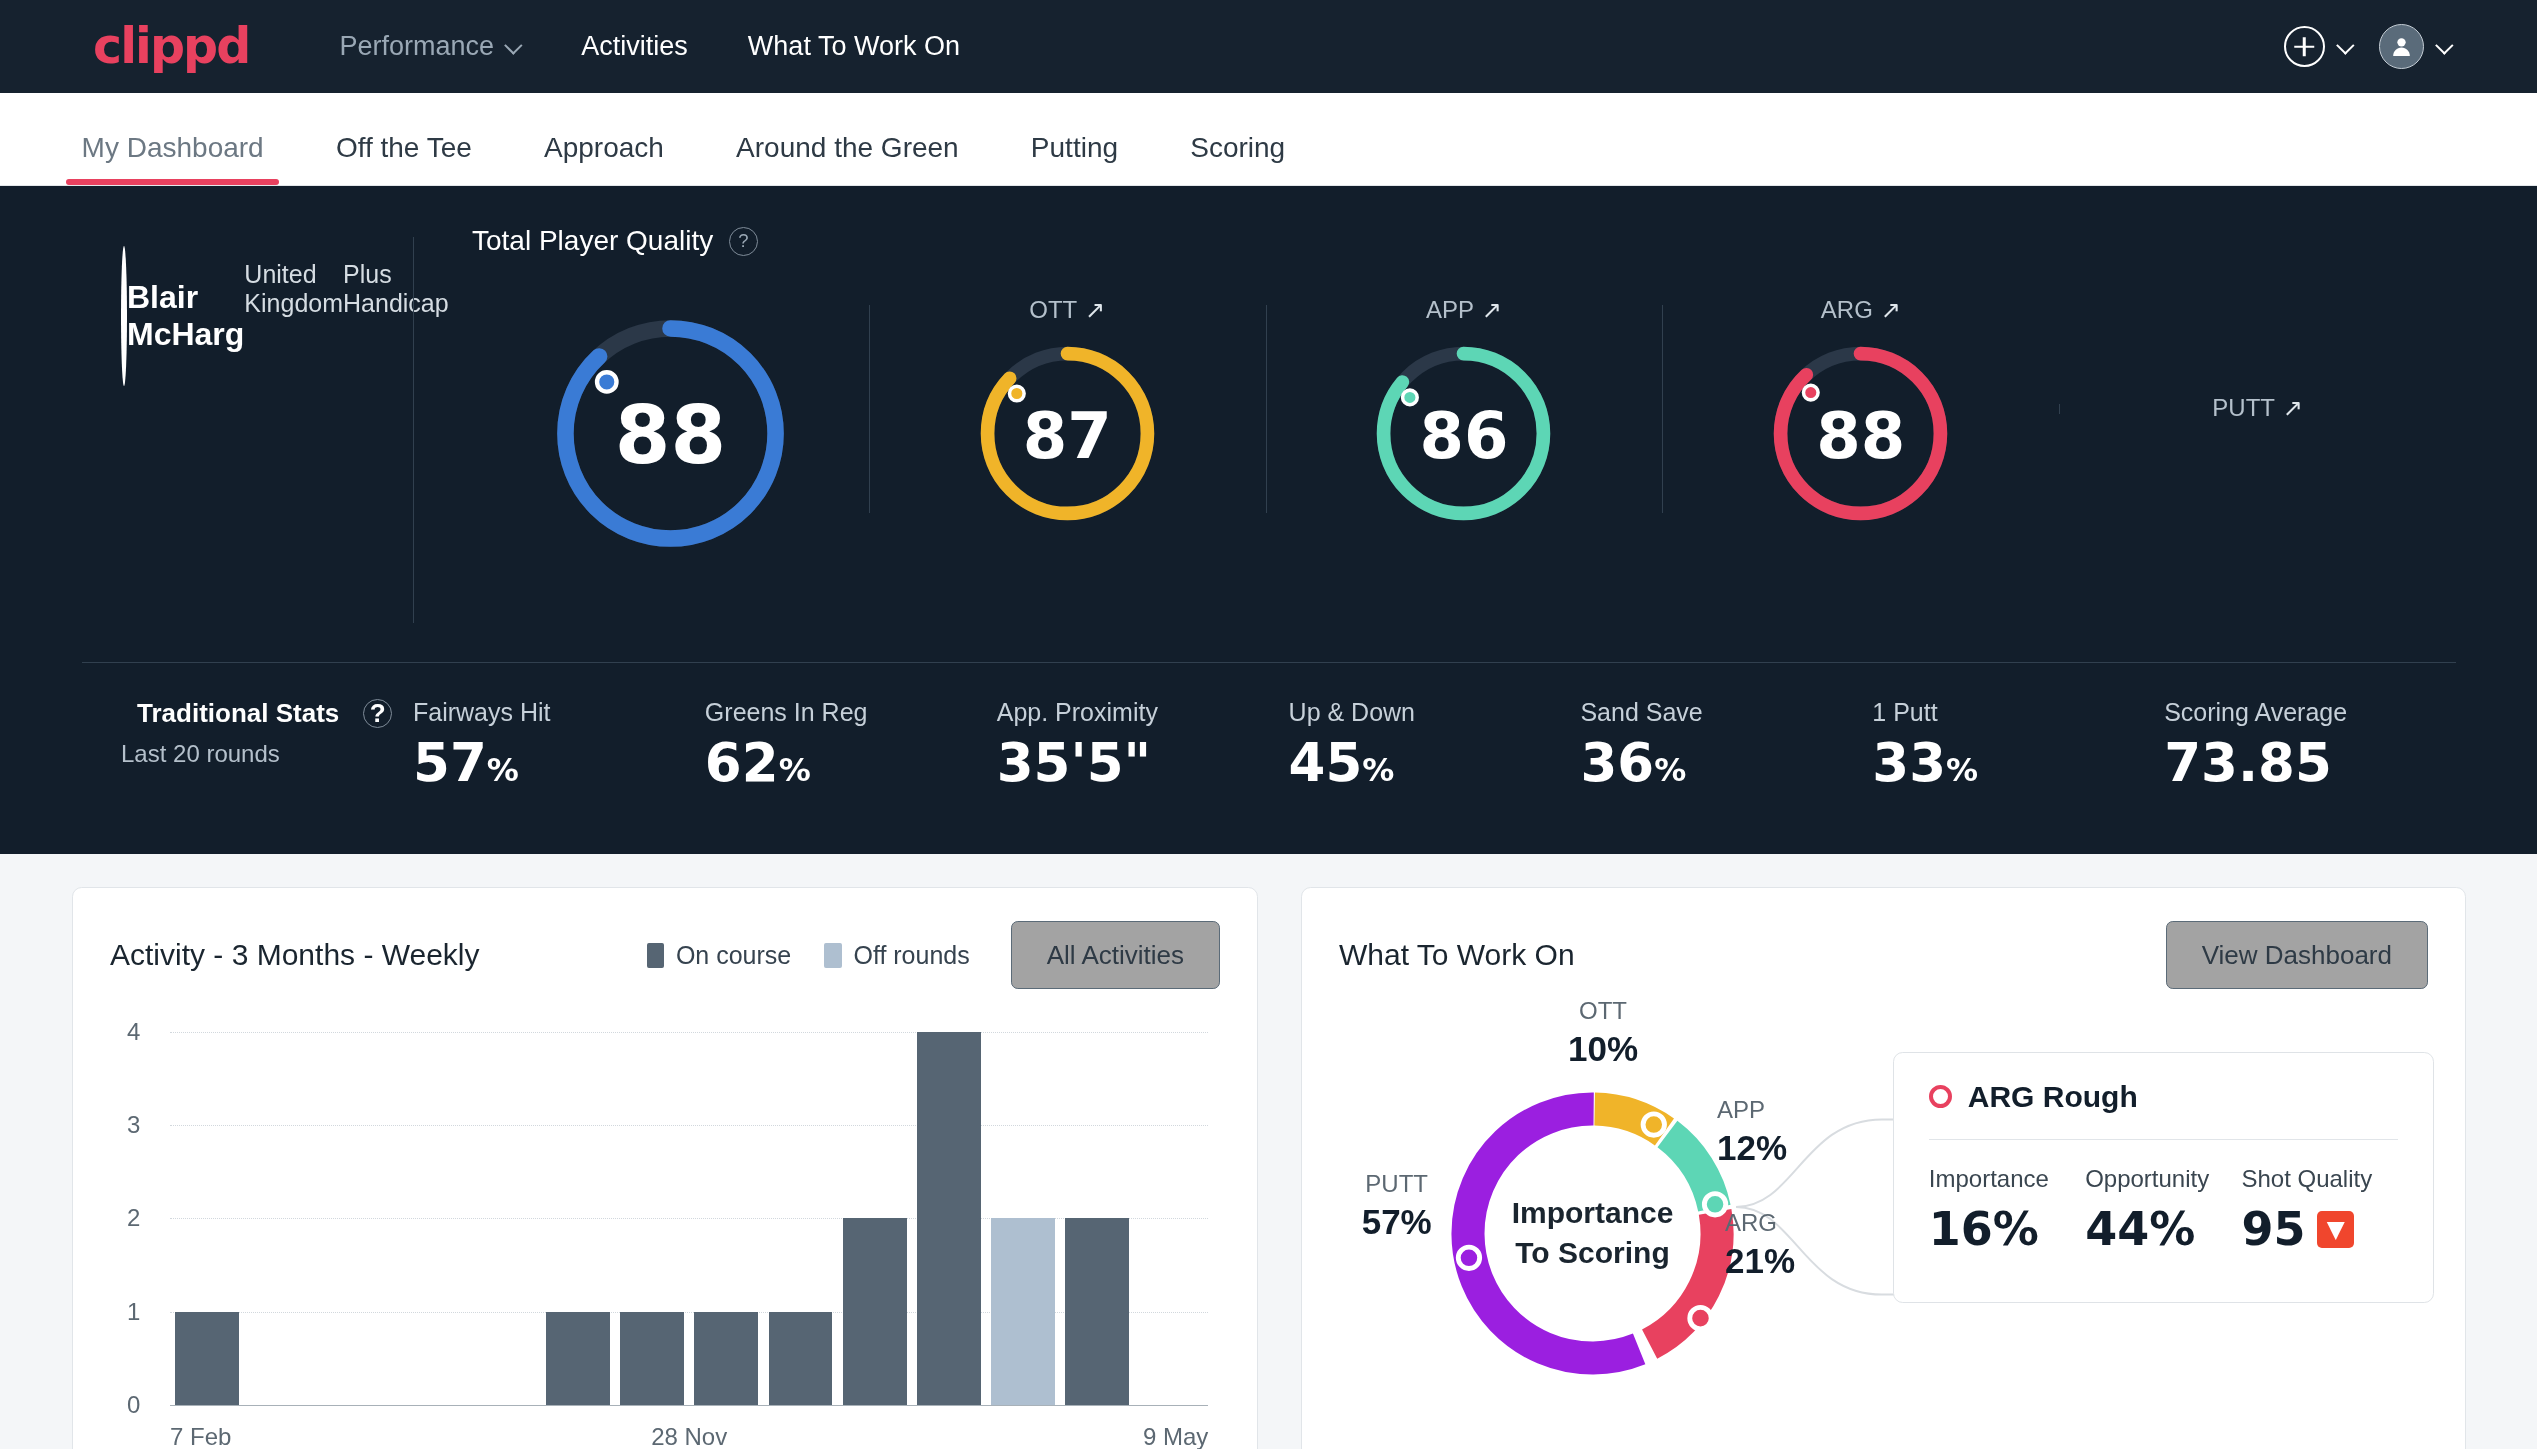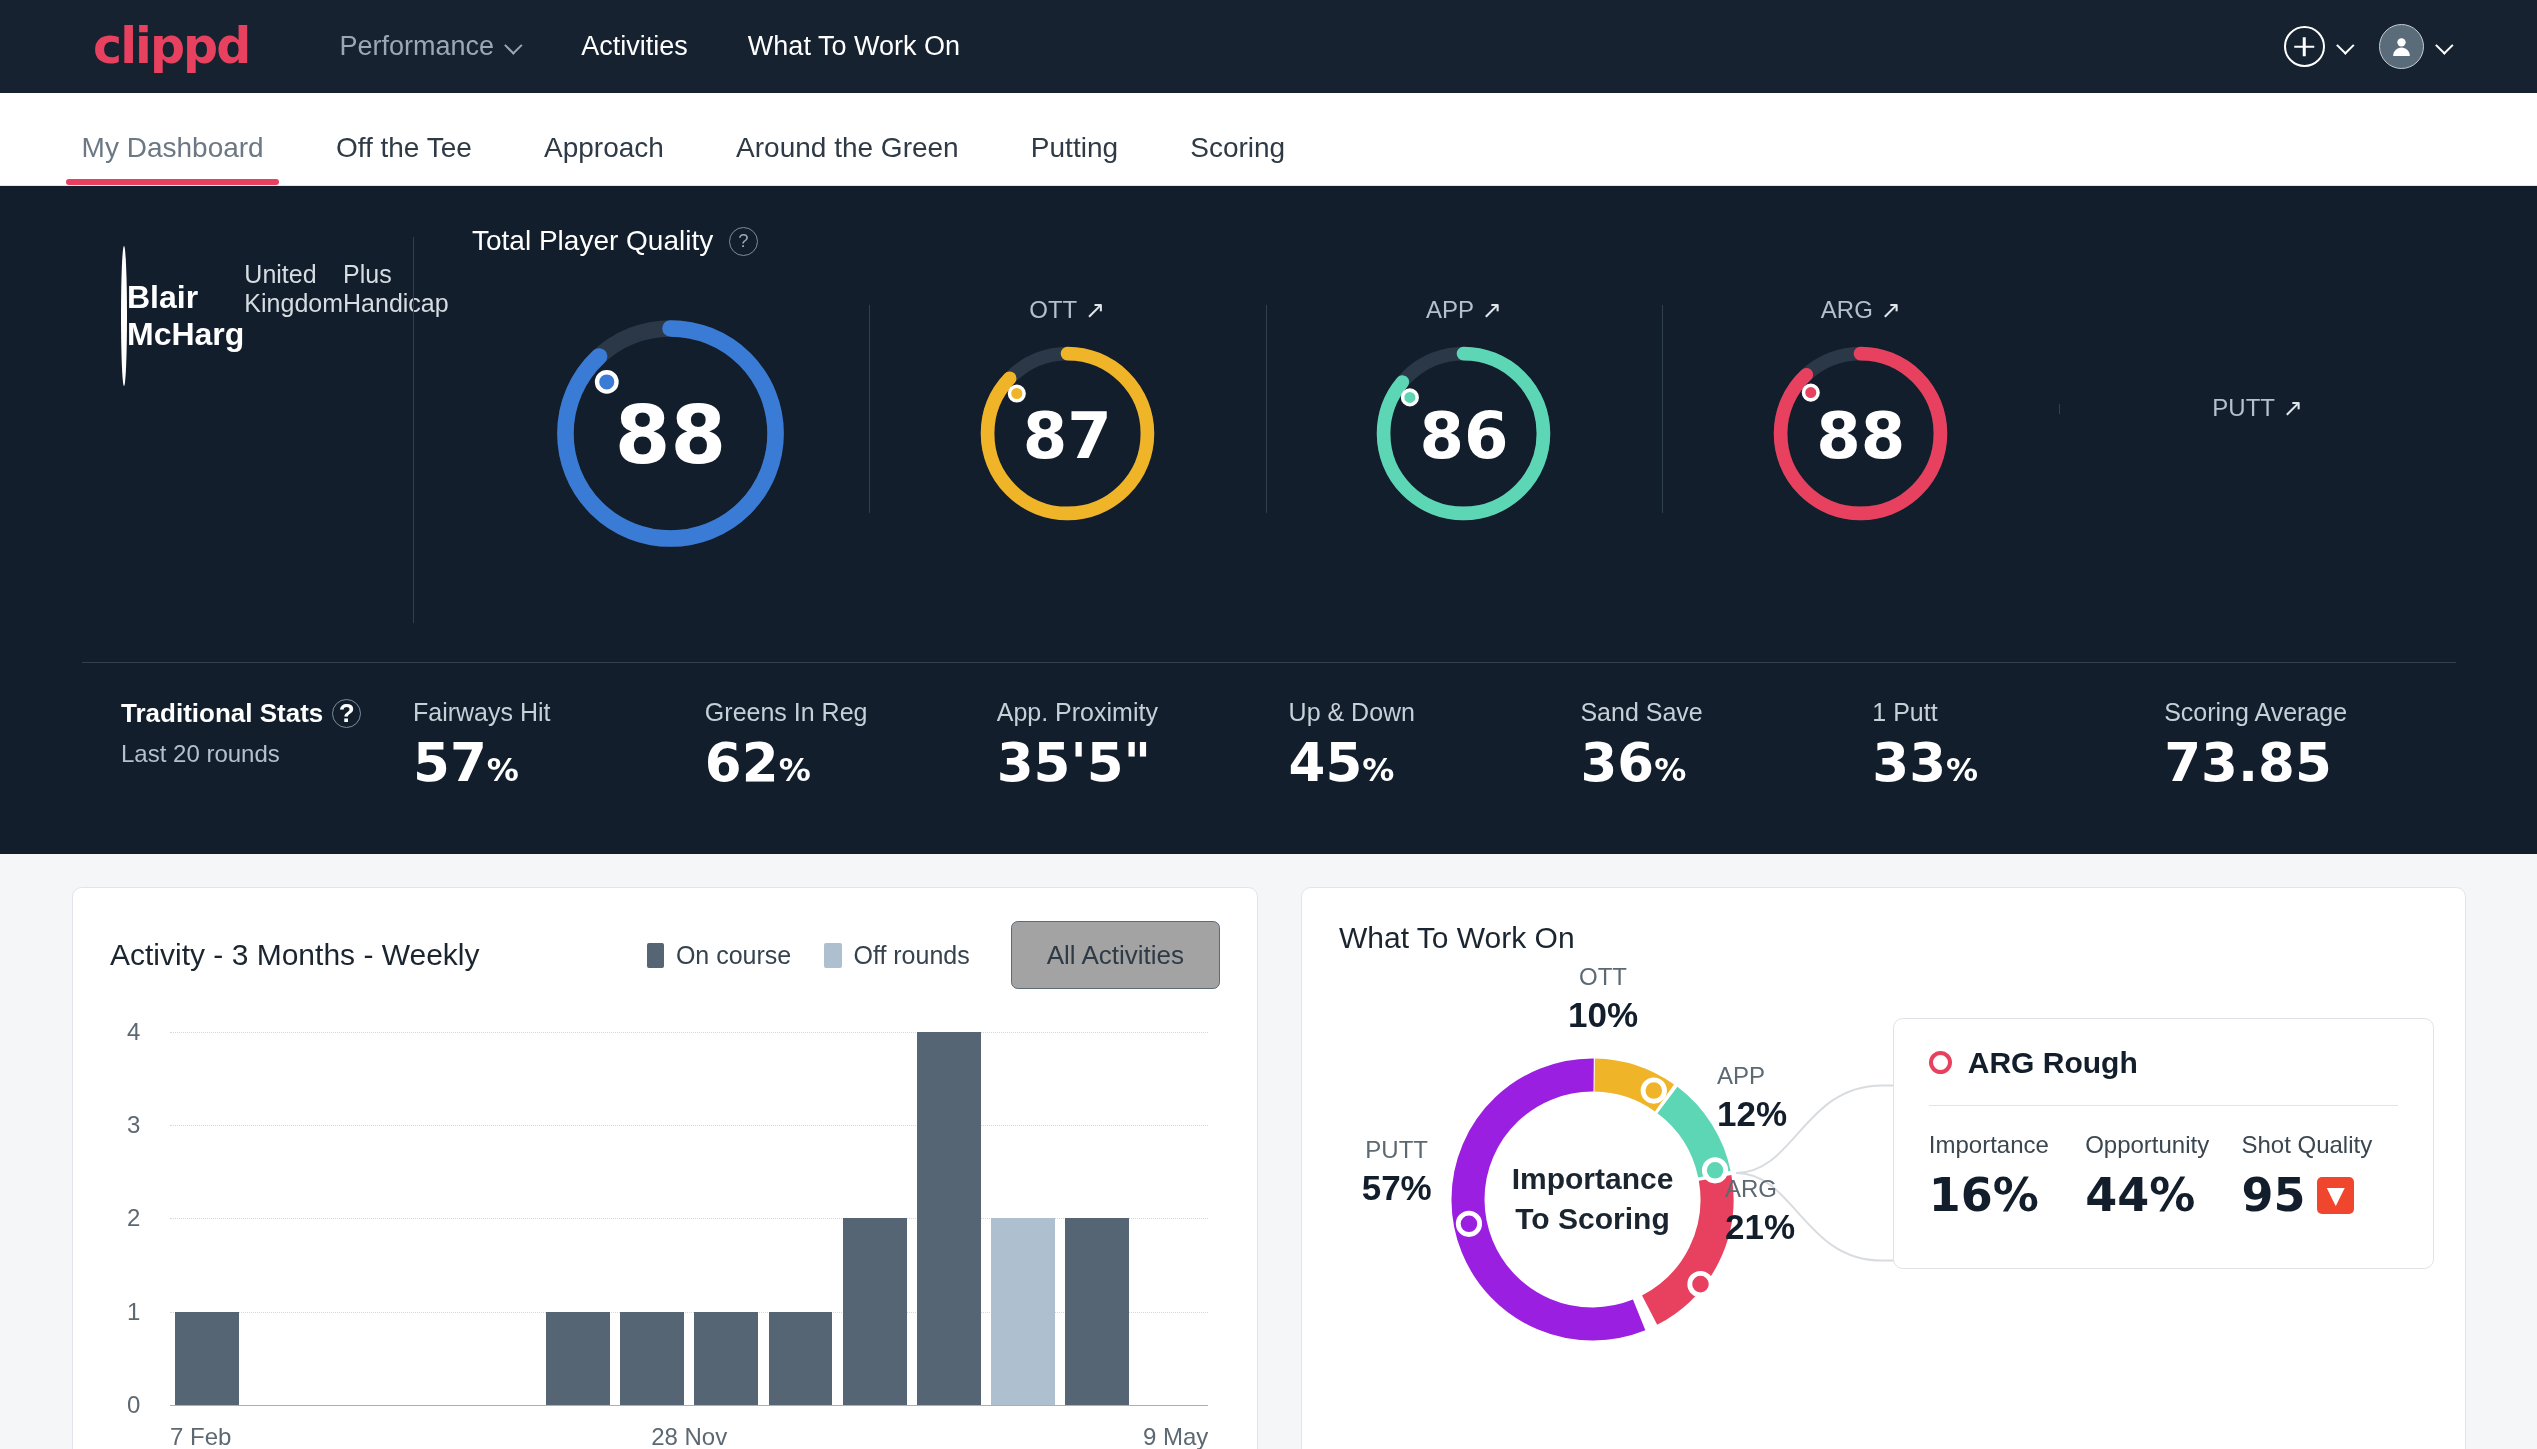--- a/index.html
+++ b/index.html
@@ -109,21 +109,21 @@
   }
   .ring-big .ring-value{ font-size:80px; }
   .ring-sm .ring-value{ font-size:64px; }
 
   .hero-rule{ height:1px; background:#31404F; margin:39px 0 0 0; }
 
   .stats{
     display:flex; align-items:flex-start; padding-top:35px;
   }
   .stats-left{ width:331px; flex:0 0 331px; padding-left:39px; }
-  .stats-title{ display:flex; align-items:center; gap:9px; }
+  .stats-title{ display:flex; align-items:center; gap:24px;margin-left:16px; }
   .stats-title span{ font-size:26px; font-weight:bold; color:#fff; }
   .stats-sub{ font-size:24px; color:#B4C0CB; margin-top:11.7px; }
   .stat-items{ flex:1; display:flex; }
   .stat{ flex:1; display:flex; flex-direction:column; align-items:flex-start; }
   .stat-label{ font-size:25px; color:#C6D0D9; margin-bottom:9.7px; }
   .stat-value{
     font-size:53px; font-weight:bold; color:#fff; font-family:"DejaVu Sans", sans-serif;
     line-height:1; display:flex; align-items:baseline;
   }
   .stat-unit{ font-size:32px; font-weight:bold; }
@@ -501,20 +501,21 @@
         <div class="xlabel" style="left:0">7 Feb</div>
         <div class="xlabel" style="left:50%;transform:translateX(-50%)">28 Nov</div>
         <div class="xlabel" style="right:0">9 May</div>
       </div>
     </div>
   </div>
 
   <div class="card card-work">
     <div class="card-head">
       <div class="card-title">What To Work On</div>
+      <button class="btn-outline">View Dashboard</button>
     </div>
 
     <div class="work-body">
 
       <svg class="connectors" viewBox="0 0 410 240">
         <path d="M0 120 C60 120 70 30 150 30 L410 30" fill="none" stroke="#D8DCE0" stroke-width="2"></path>
         <path d="M0 120 C60 120 70 210 150 210 L410 210" fill="none" stroke="#D8DCE0" stroke-width="2"></path>
       </svg>
 
       <div class="donut-holder">

